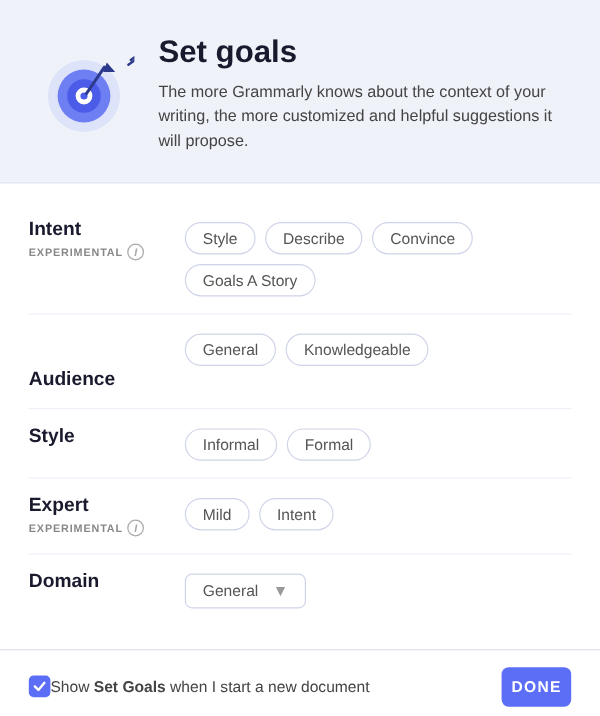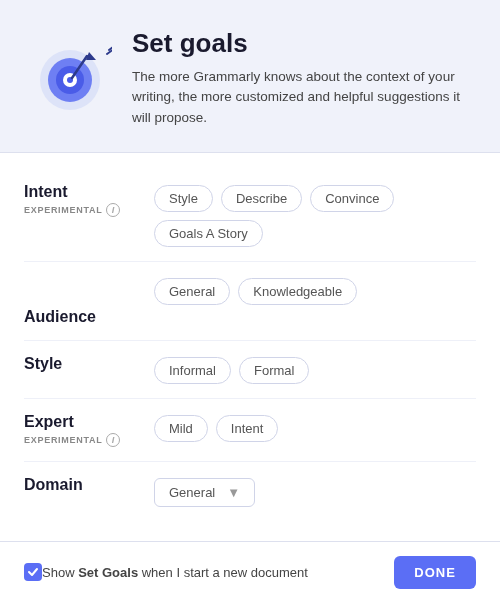--- a/index.html
+++ b/index.html
@@ -164,21 +164,21 @@
       height: 12px;
     }
     .done-btn {
       background: #5b6ef5;
       color: #fff;
       font-size: 13px;
       font-weight: 700;
       letter-spacing: 0.08em;
       border: none;
       border-radius: 6px;
-      padding: 9px 20px;
+      padding: 9px 8px;
       cursor: pointer;
     }
 
     
     .target-logo {
       width: 80px;
       height: 80px;
     }
   </style>
 </head>

